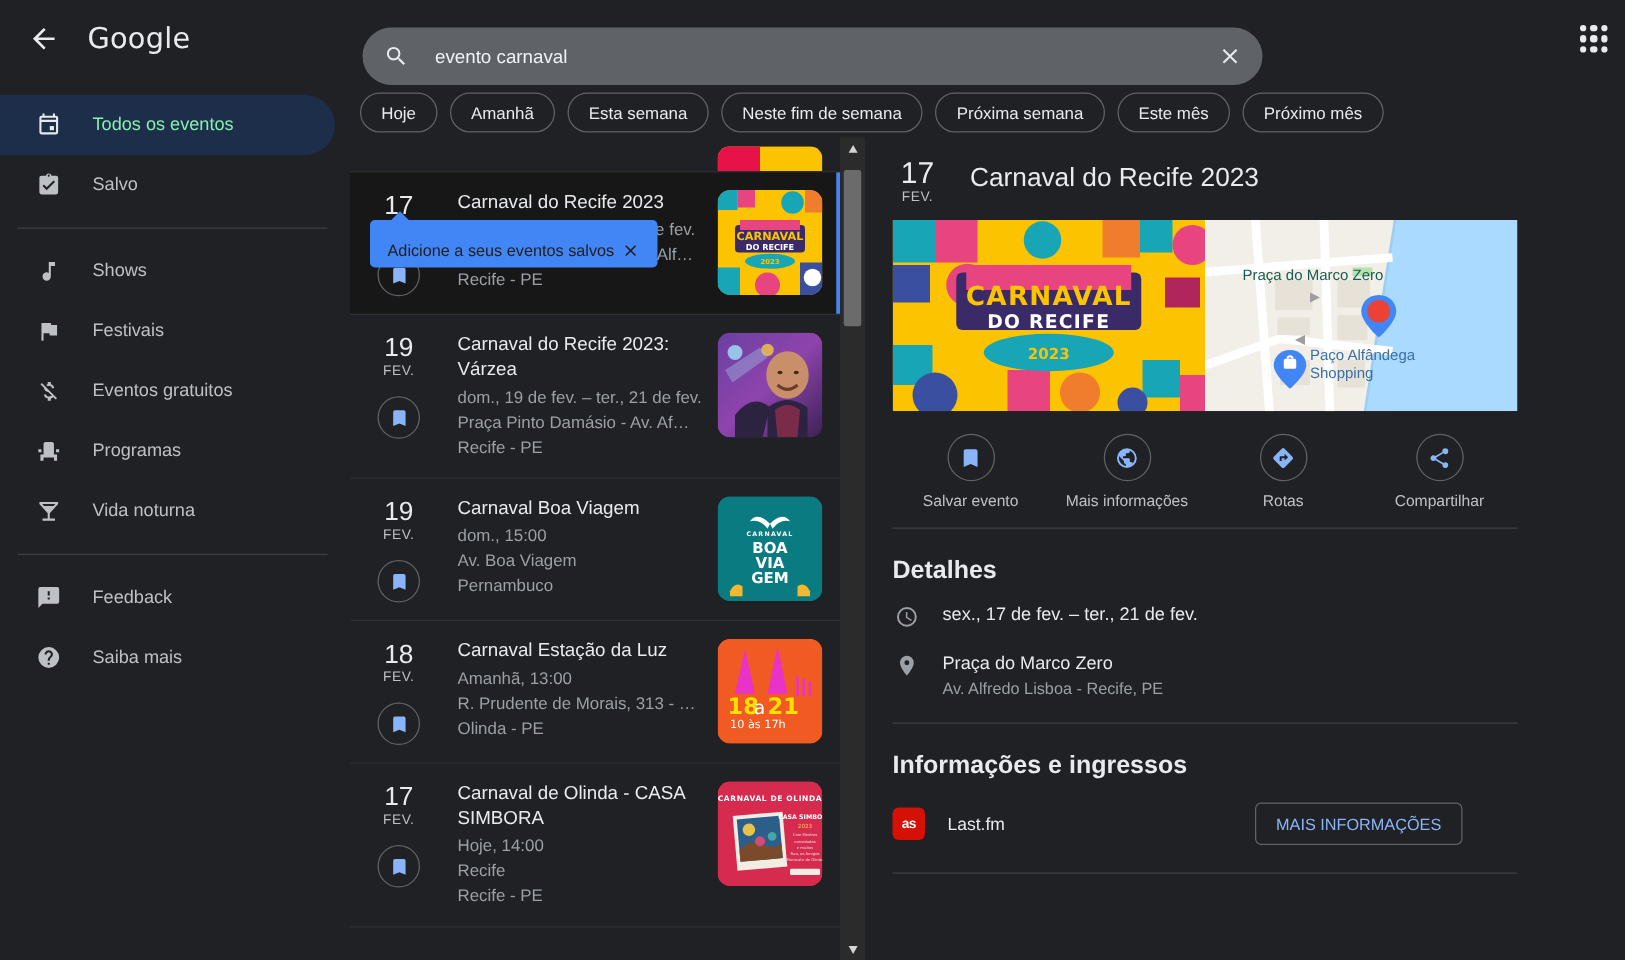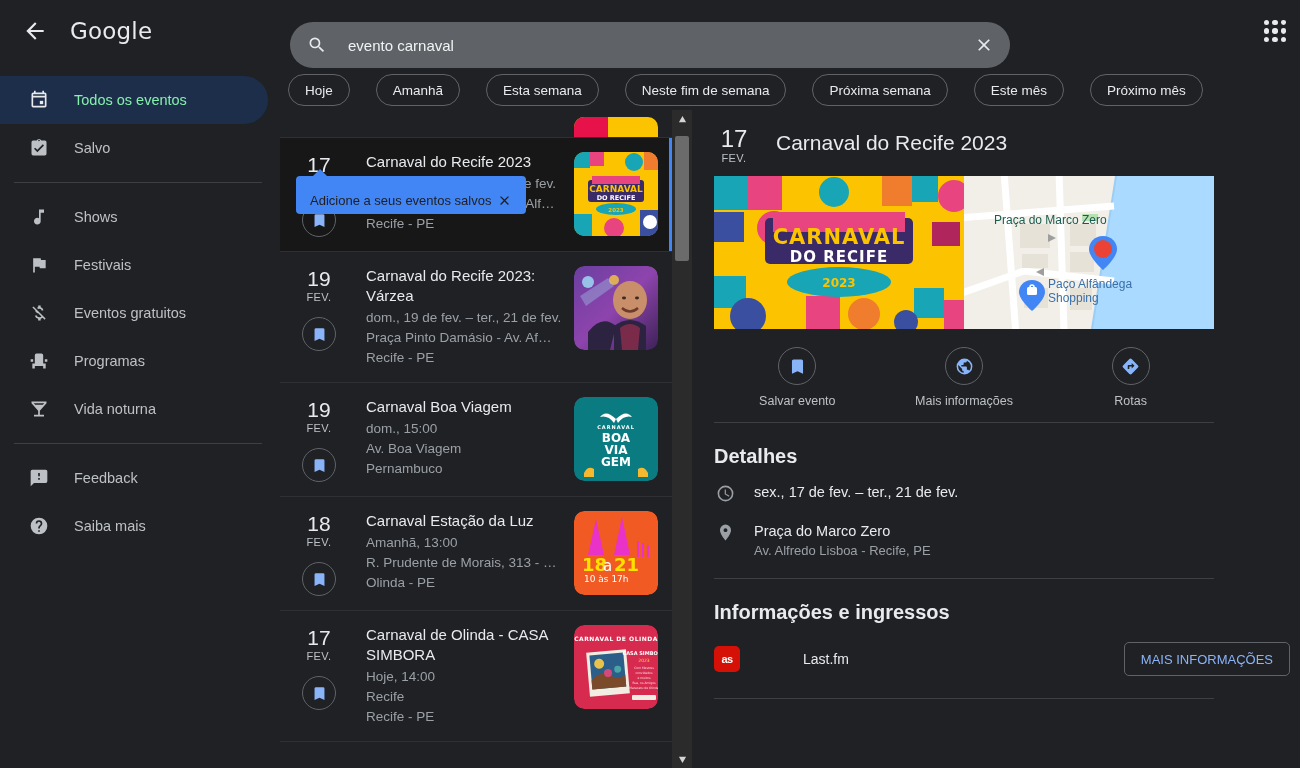--- a/index.html
+++ b/index.html
@@ -68,21 +68,21 @@
   .s-clear svg { width: 20px; height: 20px; fill: #e8eaed; }
   .apps-grid {
     position: absolute; right: 10px; top: 16px;
     width: 30px; height: 30px; display: grid;
     grid-template-columns: repeat(3, 1fr); grid-template-rows: repeat(3, 1fr);
     gap: 3px; padding: 4px; cursor: pointer;
   }
   .apps-grid i { display:block; width: 100%; height: 100%; background: #e8eaed; border-radius: 50%; }
 
   
-  .chips { display: flex; gap: 26px; padding: 8px 0 0 8px; height: 48px; align-items: center; }
+  .chips { display: flex; gap: 10px; padding: 8px 0 0 8px; height: 48px; align-items: center; }
   .chip {
     height: 32px; padding: 0 16px; border-radius: 17px;
     border: 1px solid #5f6368; background: transparent;
     color: #e8eaed; font-size: 13.5px; display: flex; align-items: center;
     cursor: pointer; white-space: nowrap;
     font-family: "Liberation Sans", sans-serif;
   }
 
   
   .content { display: flex; position: absolute; left: 0; right: 0; top: 110px; bottom: 0; }
@@ -164,21 +164,21 @@
   .act-lb { font-size: 12.5px; color: #bdc1c6; }
 
   .hr { width: 500px; height: 1px; background: #3c4043; }
   .sec-title { font-size: 20px; color: #e8eaed; font-weight: bold; padding: 22px 0 14px 0; }
   .d-row { display: flex; gap: 18px; padding-bottom: 18px; align-items: flex-start; }
   .d-row-ic { width: 22px; flex: 0 0 22px; display:flex; justify-content:center; padding-top: 2px; }
   .d-row-ic svg { width: 19px; height: 19px; fill: #9aa0a6; }
   .d-row-main { font-size: 14.5px; color: #e8eaed; line-height: 20px; }
   .d-row-sub { font-size: 13px; color: #9aa0a6; line-height: 19px; }
 
-  .ticket { display: flex; align-items: center; width: 576px; padding-top: 4px; gap: 45px; }
+  .ticket { display: flex; align-items: center; width: 456px; padding-top: 4px; }
   .tk-logo { width: 26px; height: 26px; border-radius: 5px; background: #d51007;
              display: flex; align-items: center; justify-content: center;
              color: #fff; font-size: 11px; font-weight: bold; letter-spacing: -.5px; flex: 0 0 26px; }
   .tk-name { font-size: 14px; color: #e8eaed; padding-left: 18px; flex: 1; }
   .tk-btn { height: 34px; padding: 0 16px; border: 1px solid #5f6368; border-radius: 5px;
             background: transparent; color: #8ab4f8; font-size: 13px; cursor: pointer;
             display: flex; align-items: center; font-family: "Liberation Sans", sans-serif; }
   .bot-hr { width: 500px; height: 1px; background: #3c4043; margin-top: 22px; }
 </style>
 </head>
@@ -626,20 +626,28 @@
               <span class="act-lb">Mais informações</span>
             </div>
             <div class="act">
               <span class="act-ic">
                 <svg viewBox="0 0 24 24">
                   <path d="M21.41 10.59 13.42 2.6a2 2 0 0 0-2.83 0L2.6 10.59a2 2 0 0 0 0 2.83l7.99 7.99c.78.78 2.04.78 2.82 0l7.99-7.99a2 2 0 0 0 .01-2.83M13.5 14.5V12h-3v3h-2v-4a1 1 0 0 1 1-1h4V7.5l3.5 3.5z"></path>
                 </svg>
               </span>
               <span class="act-lb">Rotas</span>
             </div>
+            <div class="act">
+              <span class="act-ic">
+                <svg viewBox="0 0 24 24">
+                  <path d="M18 16.08c-.76 0-1.44.3-1.96.77L8.91 12.7c.05-.23.09-.46.09-.7s-.04-.47-.09-.7l7.05-4.11c.54.5 1.25.81 2.04.81a3 3 0 1 0-3-3c0 .24.04.47.09.7L8.04 9.81A3 3 0 1 0 6 15c.79 0 1.5-.31 2.04-.81l7.12 4.16c-.05.21-.08.43-.08.65a2.92 2.92 0 1 0 2.92-2.92"></path>
+                </svg>
+              </span>
+              <span class="act-lb">Compartilhar</span>
+            </div>
           </div>
         <div class="hr"></div>
 
         <div class="sec-title">Detalhes</div>
 
         <div class="d-row">
           <span class="d-row-ic">
             <svg viewBox="0 0 24 24">
                 <path d="M12 2a10 10 0 1 0 0 20 10 10 0 0 0 0-20m0 18a8 8 0 1 1 0-16 8 8 0 0 1 0 16m.5-13H11v6l5.2 3.2.8-1.3-4.5-2.7z"></path>
               </svg>

